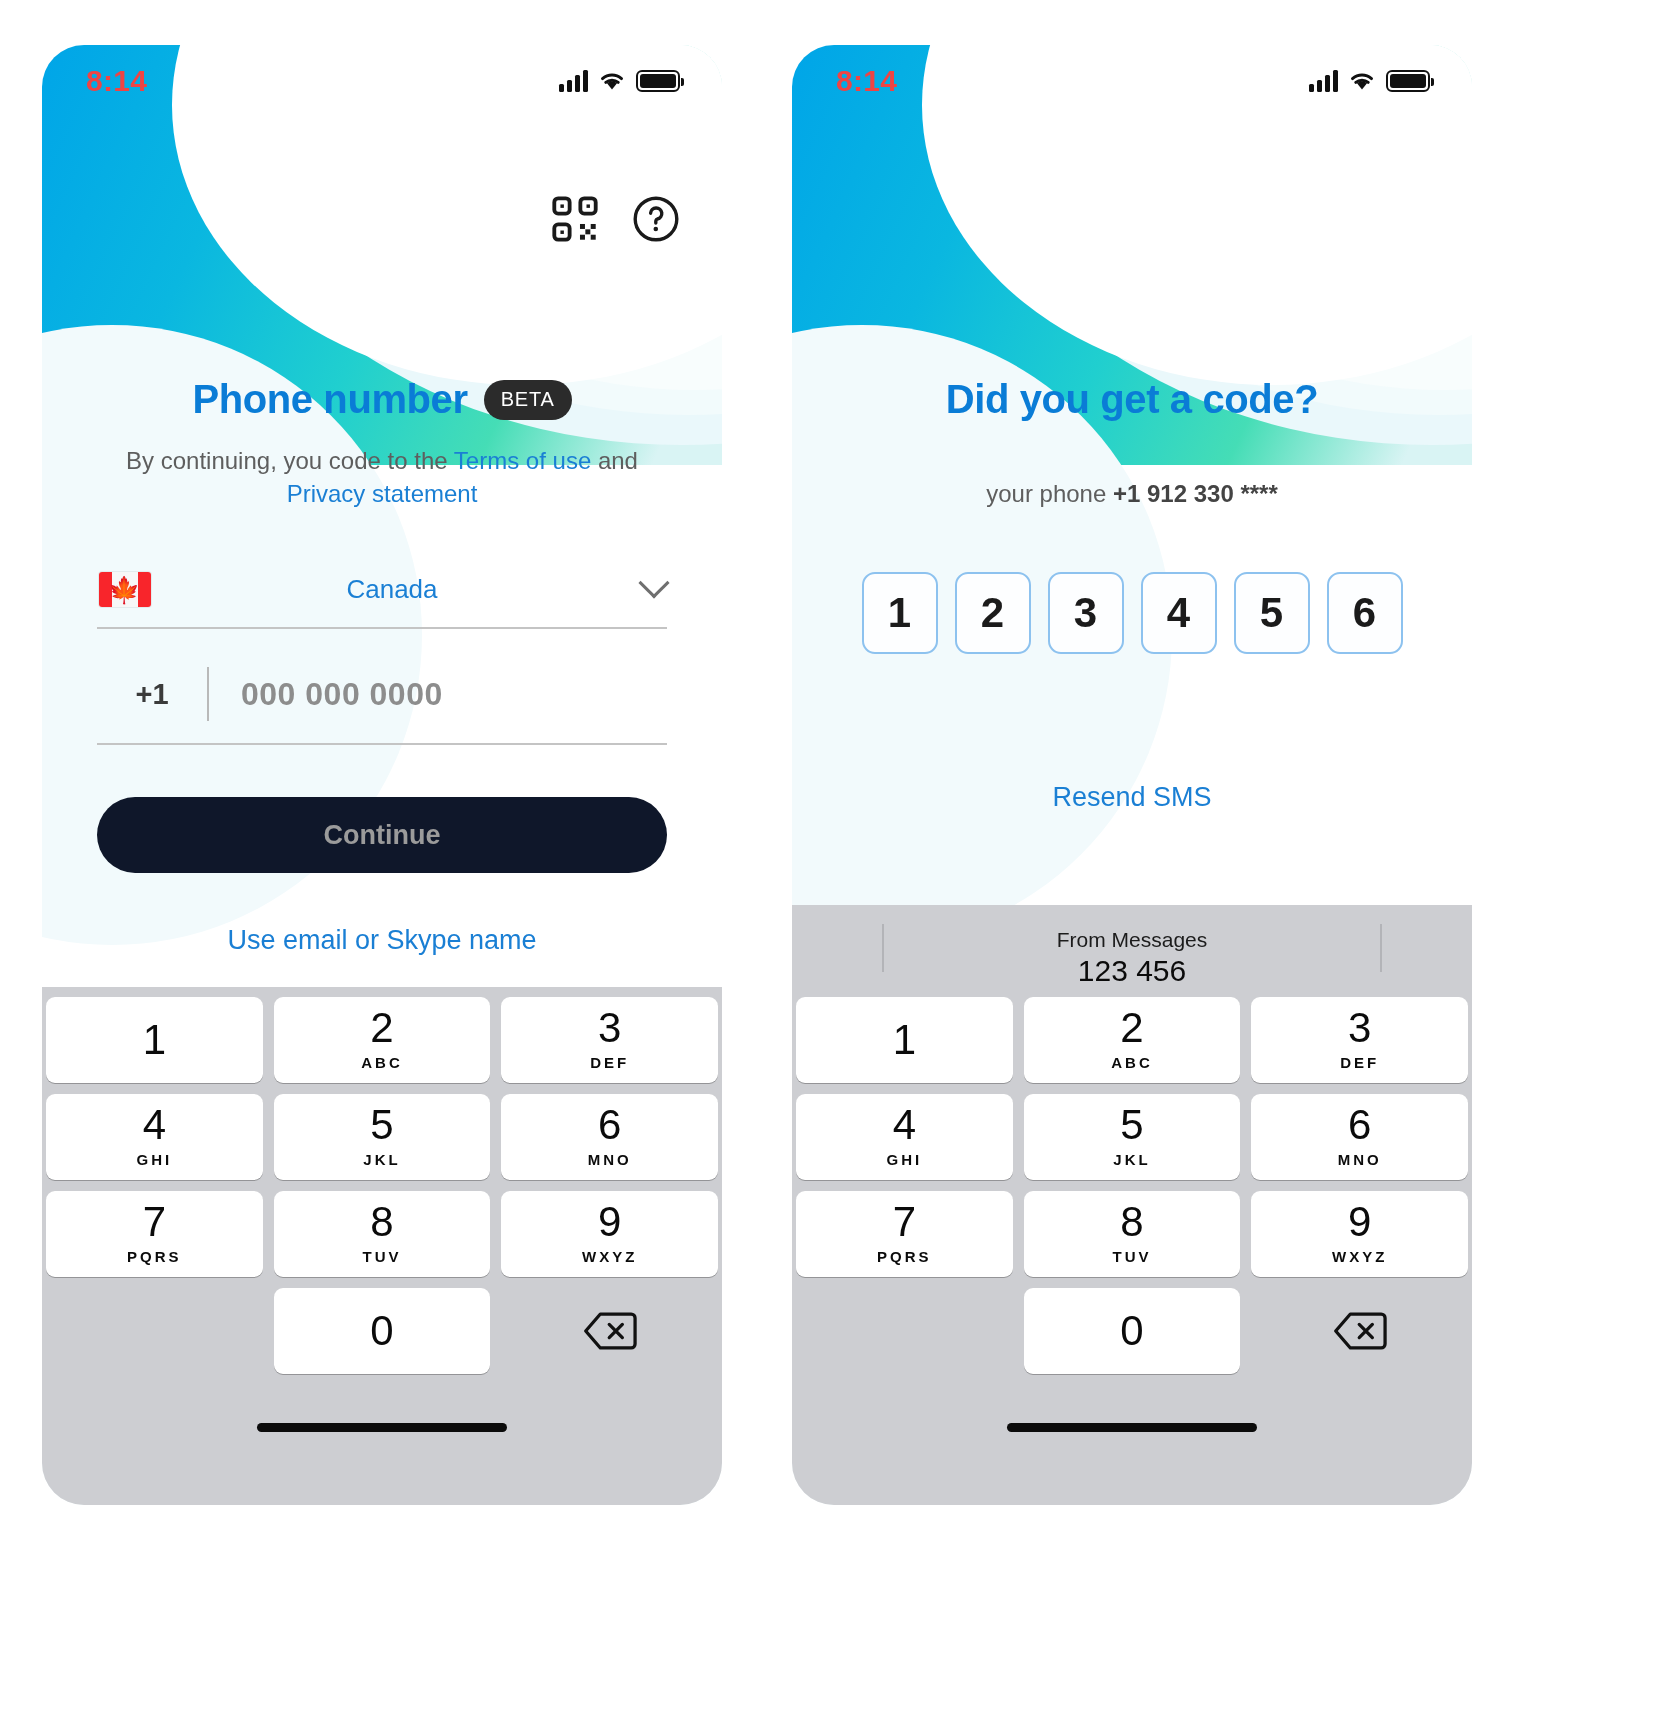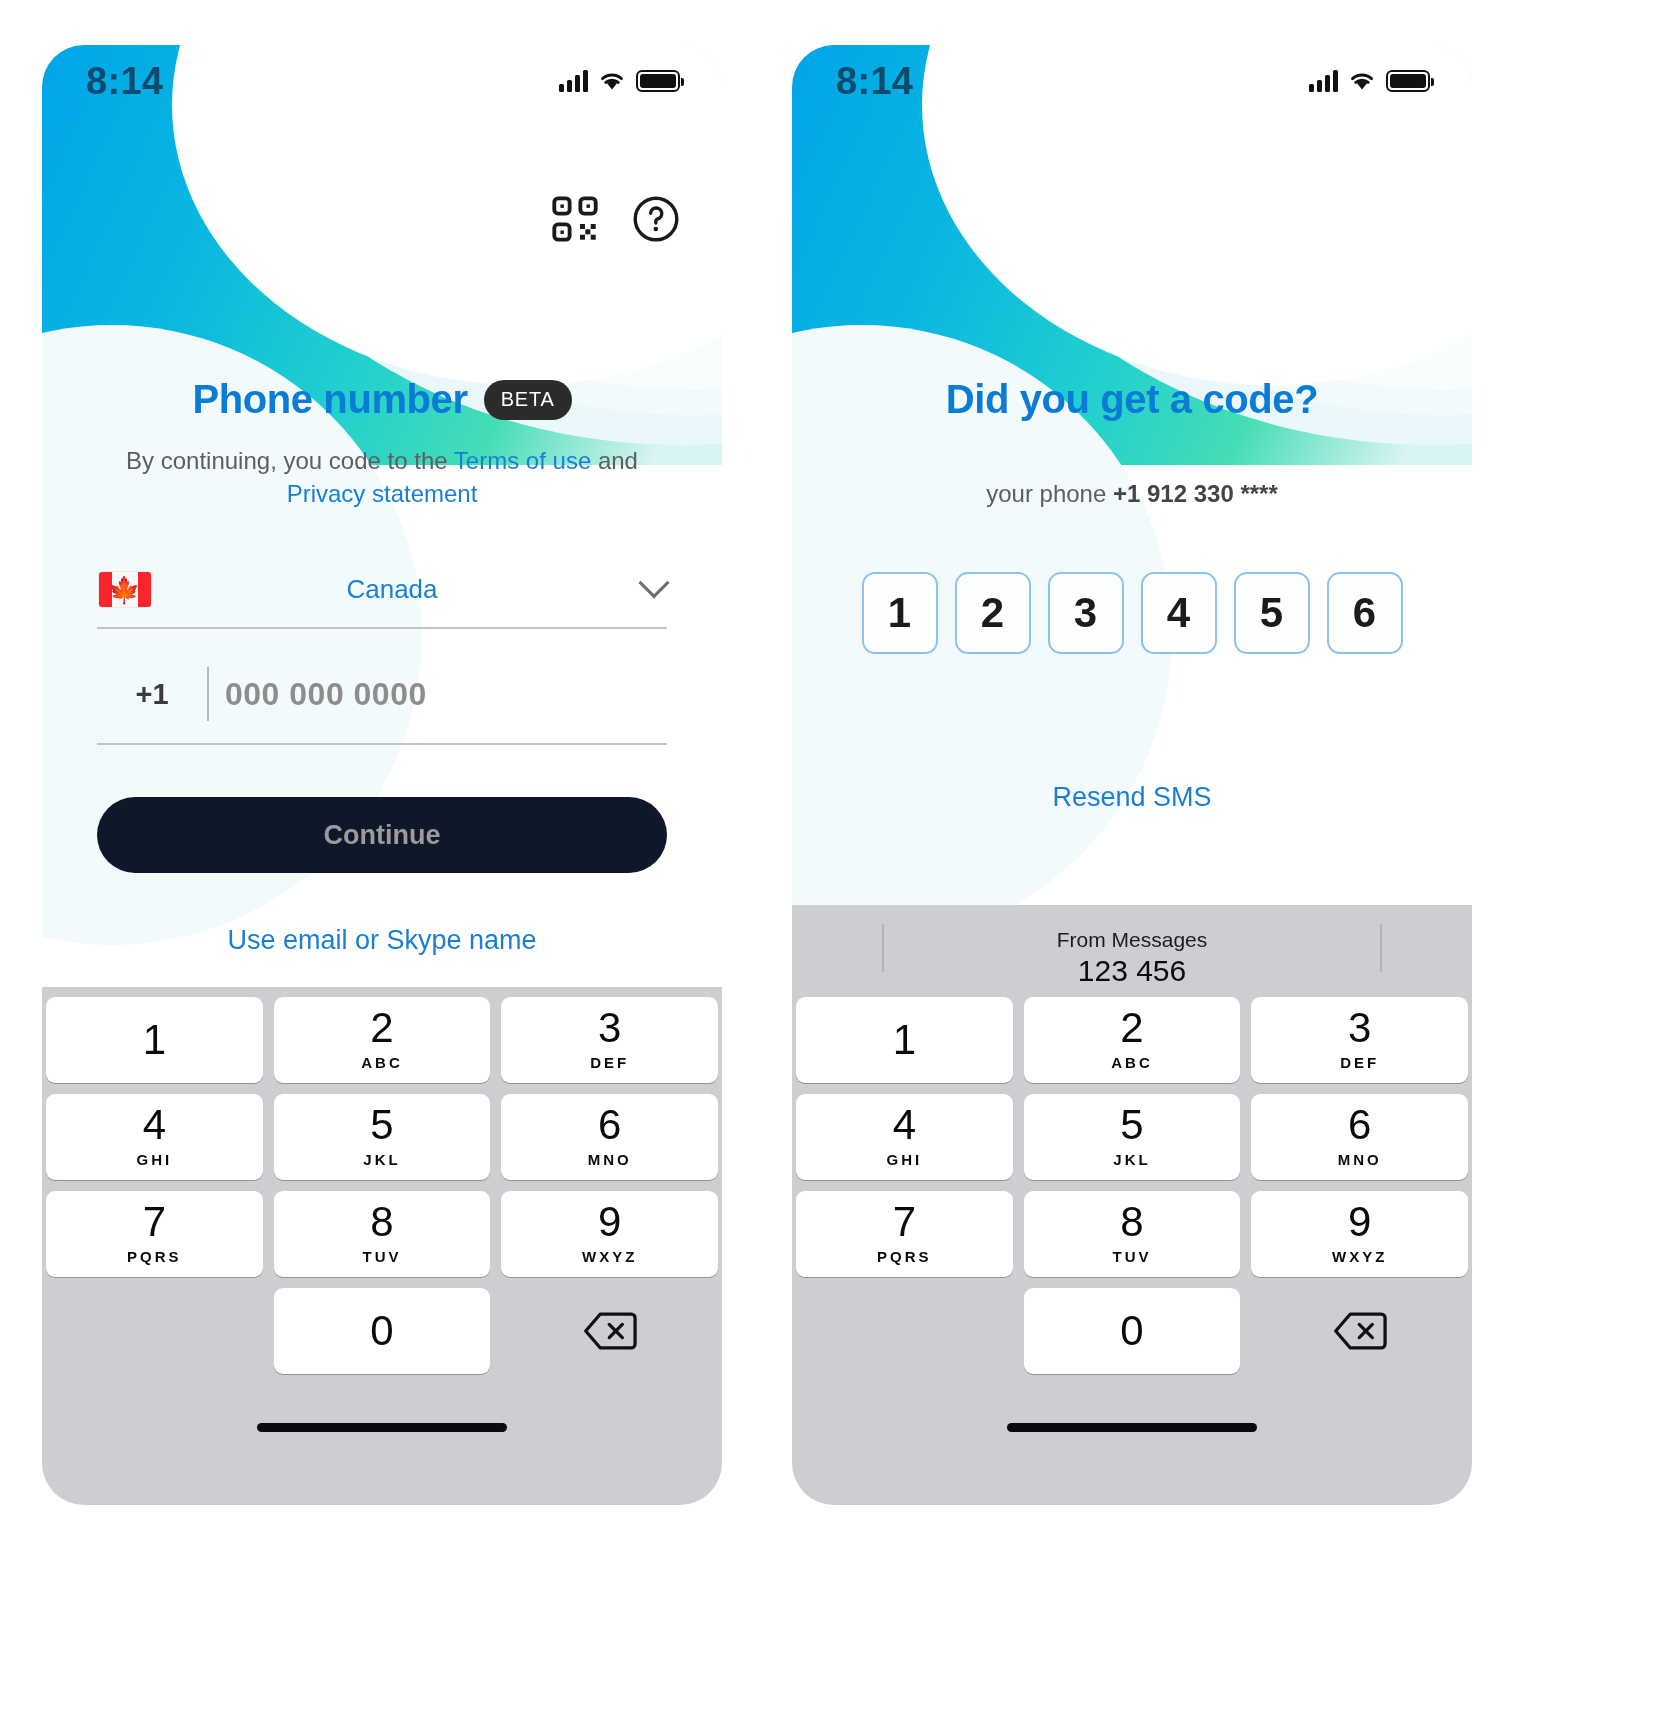--- a/index.html
+++ b/index.html
@@ -84,21 +84,21 @@
   
   .statusbar {
     position: absolute;
     left: 0; top: 0;
     width: 100%; height: 72px;
     display: flex; align-items: center;
     justify-content: space-between;
     padding: 0 42px 0 44px;
     z-index: 9;
   }
-  .st-time { font-size: 38px; font-weight: 700; color: #0c4a6e; letter-spacing: .3px; }
+  .st-time { font-size: 30px; font-weight: 700; color: #ef4444; letter-spacing: .3px; }
   .st-right { display: flex; align-items: center; gap: 10px; }
   .sig { display: flex; align-items: flex-end; gap: 3px; height: 22px; }
   .sig i { display:block; width: 5px; background: #111; border-radius: 1.5px; }
   .sig i:nth-child(1){height:8px}.sig i:nth-child(2){height:12px}
   .sig i:nth-child(3){height:17px}.sig i:nth-child(4){height:22px}
   .batt {
     width: 44px; height: 22px; border: 2.5px solid #111; border-radius: 6px;
     position: relative; display:flex; align-items:center; padding:2px;
   }
   .batt::after {
@@ -166,21 +166,21 @@
   }
 
   
   .phone-row {
     margin-top: 38px; display: flex; align-items: center;
     padding-bottom: 22px; border-bottom: 2px solid #c4c4c4;
   }
   .cc { font-size: 29px; font-weight: 700; color:#3b3b3b; width: 110px; text-align:center; }
   .divider-v { width: 2px; height: 54px; background: #b9b9b9; }
   .ph-input {
-    flex: 1; text-align: left; padding-left: 16px;
+    flex: 1; text-align: left; padding-left: 32px;
     font-size: 32px; font-weight: 700; color: #8d8d8d; letter-spacing: .5px;
   }
 
   
   .continue {
     margin-top: 52px; width: 100%; height: 76px; border-radius: 38px;
     background: #0f172a; color:#9b9b9b; font-size: 27px;
     display:flex; align-items:center; justify-content:center;
     border: none; font-family: inherit; cursor: pointer; font-weight: bold;
   }

